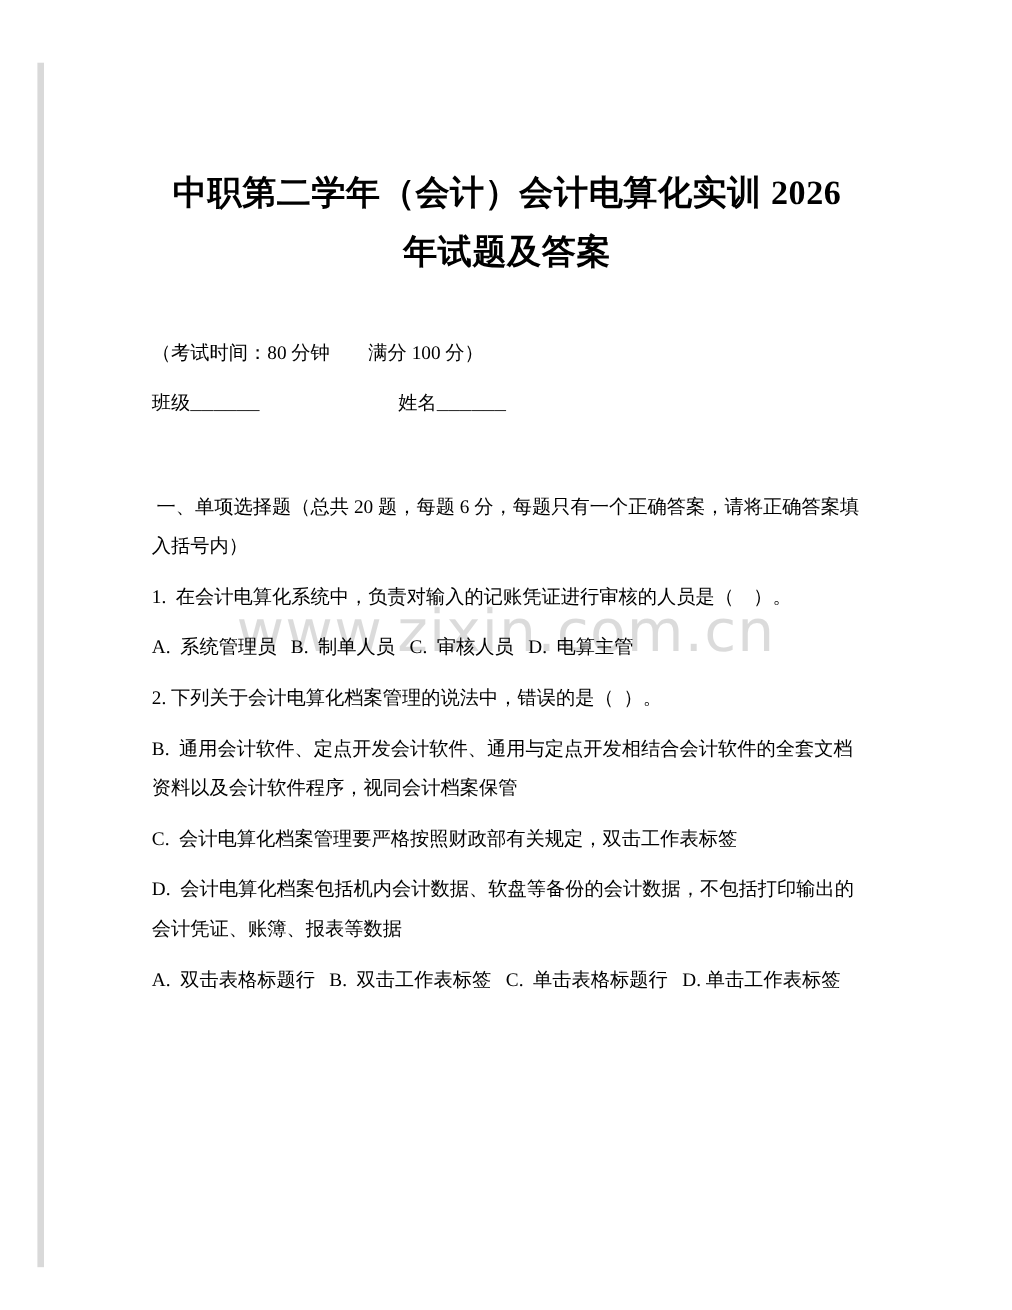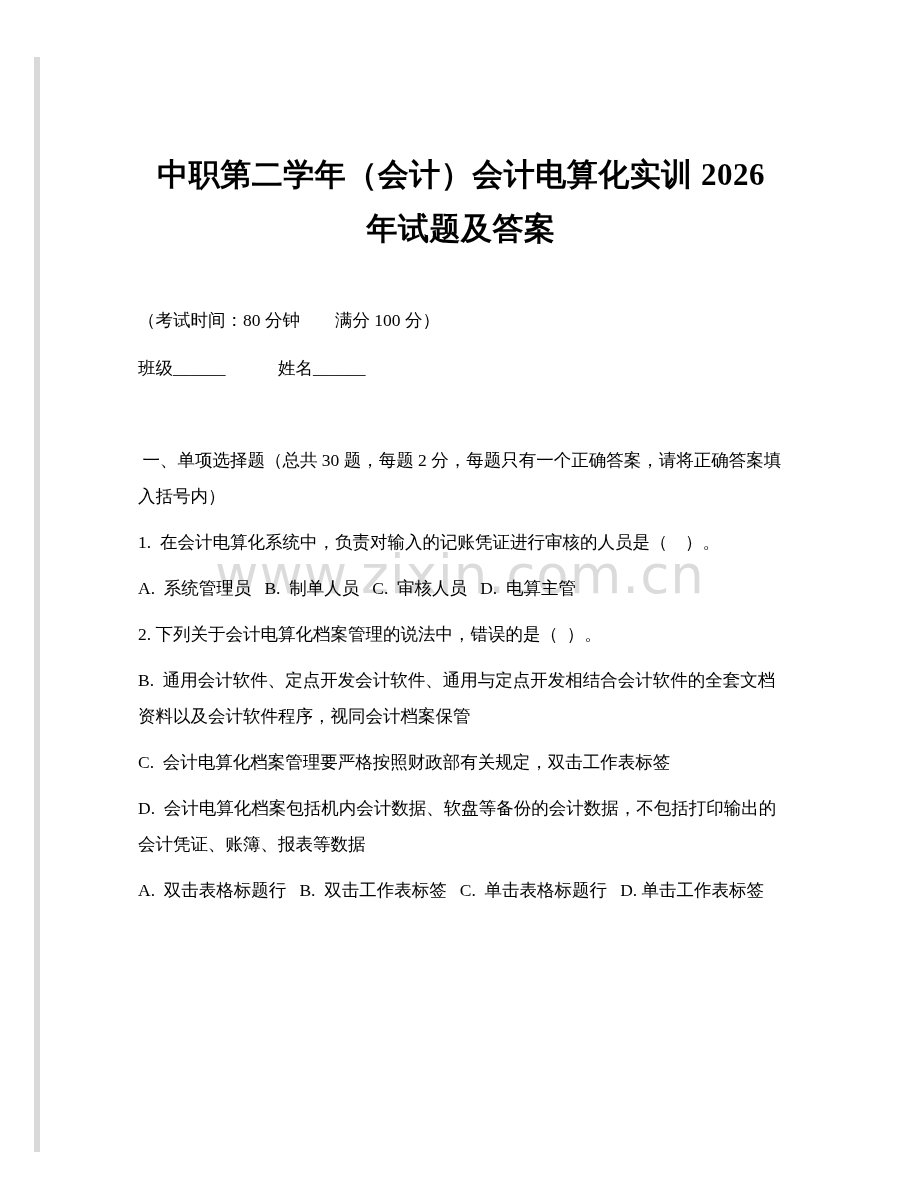--- a/index.html
+++ b/index.html
@@ -42,21 +42,21 @@
 
   .content p {
     margin: 0 0 10px 0;
     font-size: 17.5px;
     line-height: 36px;
     white-space: pre-wrap;
     word-break: break-all;
   }
 
   p.exam-info   { margin-bottom: 12px; }
-  p.blanks-line { margin-bottom: 56px; }
+  p.blanks-line { margin-bottom: 56px; font-family: Liberation Mono, monospace; }
 
   .watermark {
     position: absolute;
     top: 544px;
     left: 50%;
     transform: translateX(-50%);
     font-family: "DejaVu Sans", "Liberation Sans", sans-serif;
     font-size: 53px;
     font-weight: 400;
     color: rgba(0, 0, 0, 0.14);
@@ -76,21 +76,21 @@
   <div class="watermark">www.zixin.com.cn</div>
 
   <div class="content">
 
     <h1 class="doc-title">中职第二学年（会计）会计电算化实训 2026 年试题及答案</h1>
 
     <p class="exam-info">（考试时间：80 分钟        满分 100 分）</p>
 
     <p class="blanks-line">班级______            姓名______</p>
 
-    <p class="section-heading"> 一、单项选择题（总共 30 题，每题 2 分，每题只有一个正确答案，请将正确答案填入括号内）</p>
+    <p class="section-heading"> 一、单项选择题（总共 20 题，每题 6 分，每题只有一个正确答案，请将正确答案填入括号内）</p>
 
     <p>1.  在会计电算化系统中，负责对输入的记账凭证进行审核的人员是（　）。</p>
 
     <p>A.  系统管理员   B.  制单人员   C.  审核人员   D.  电算主管</p>
 
     <p>2. 下列关于会计电算化档案管理的说法中，错误的是（  ）。</p>
 
 
     <p>B.  通用会计软件、定点开发会计软件、通用与定点开发相结合会计软件的全套文档资料以及会计软件程序，视同会计档案保管</p>
 

